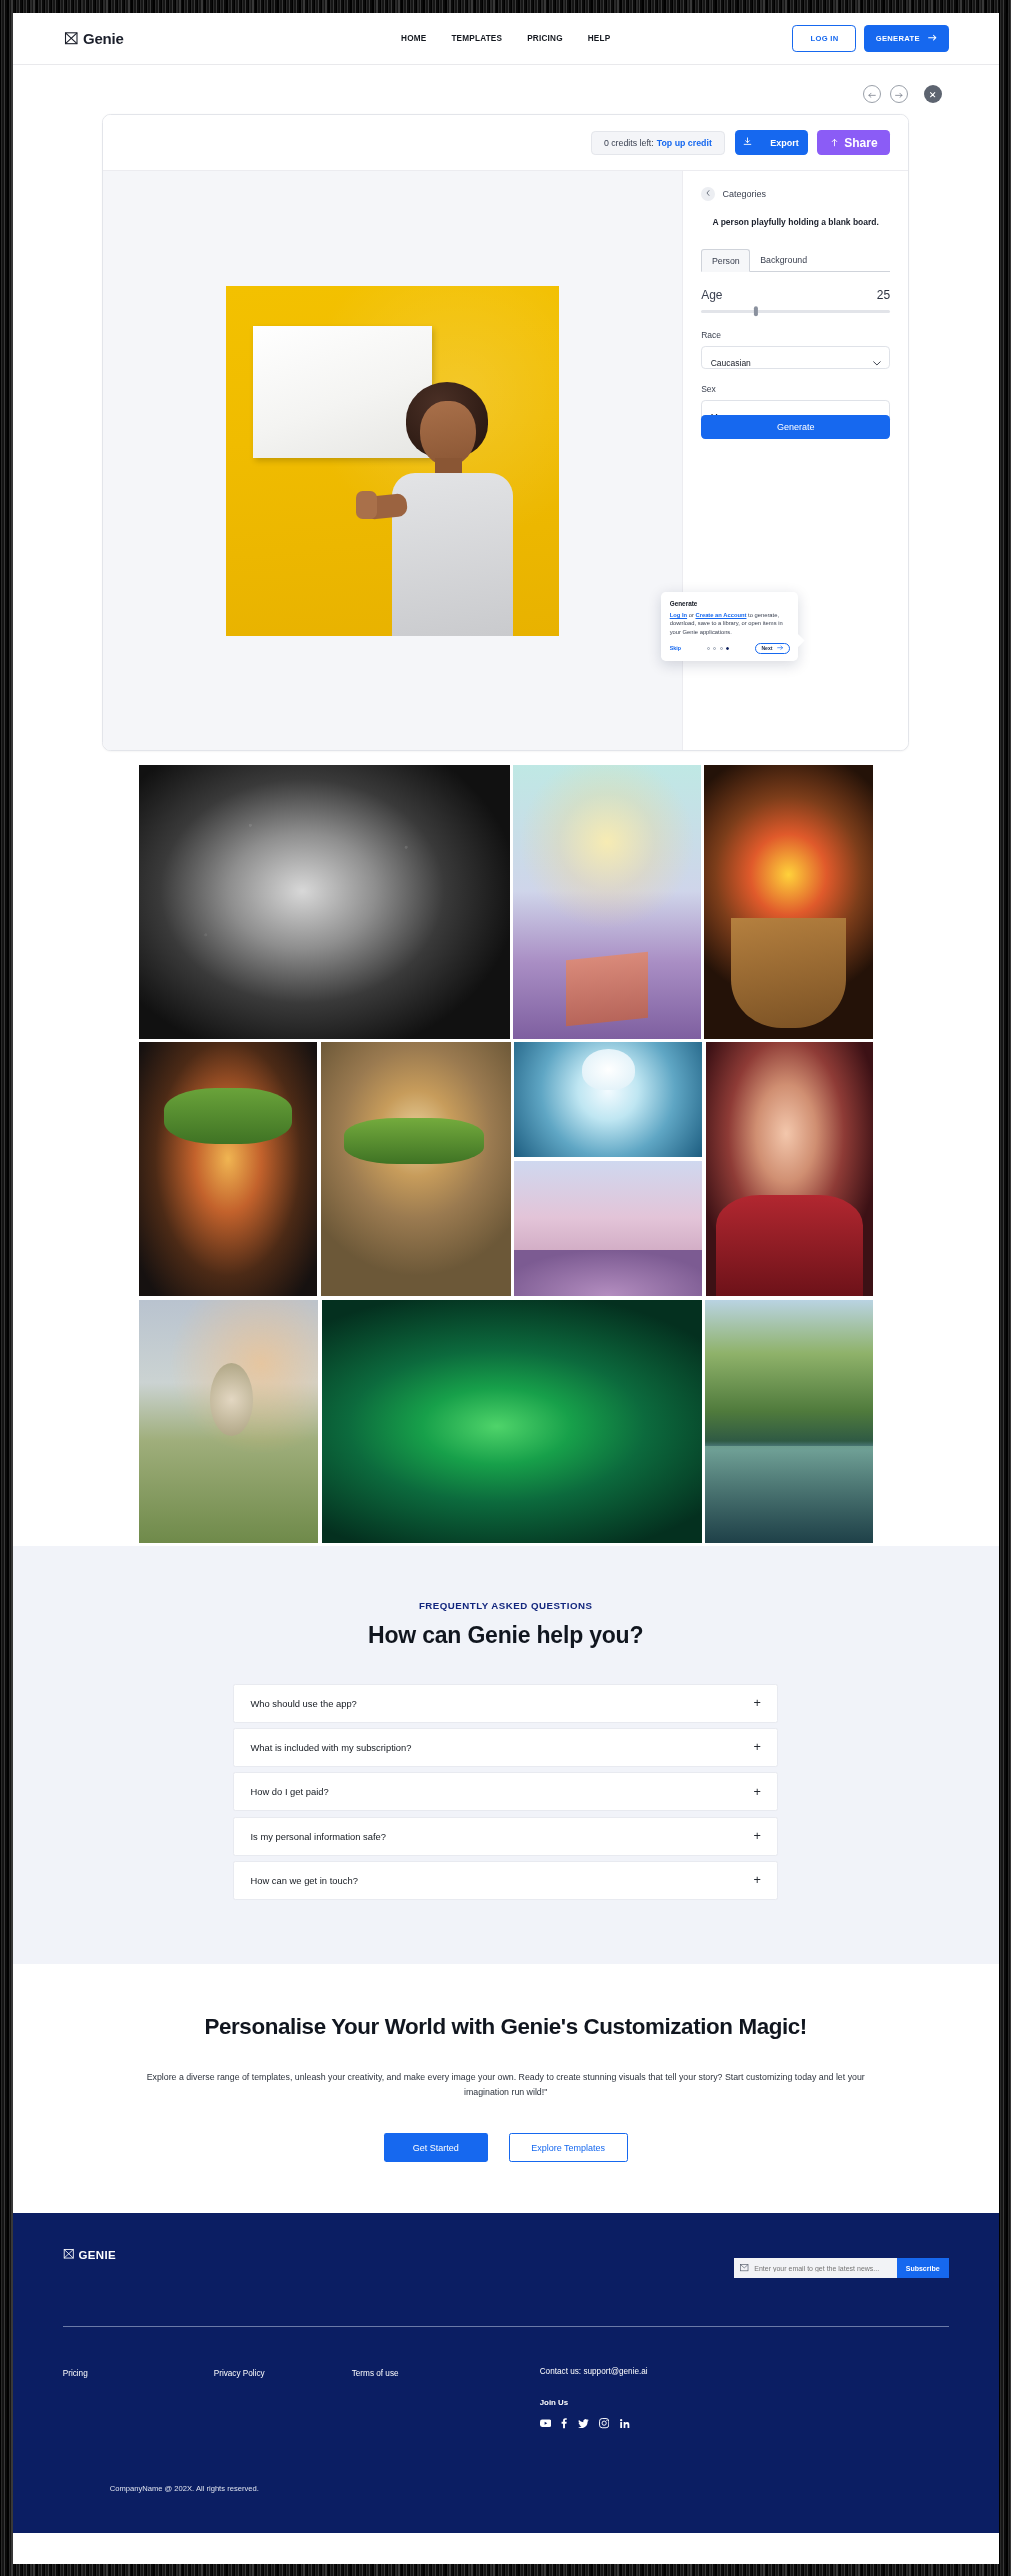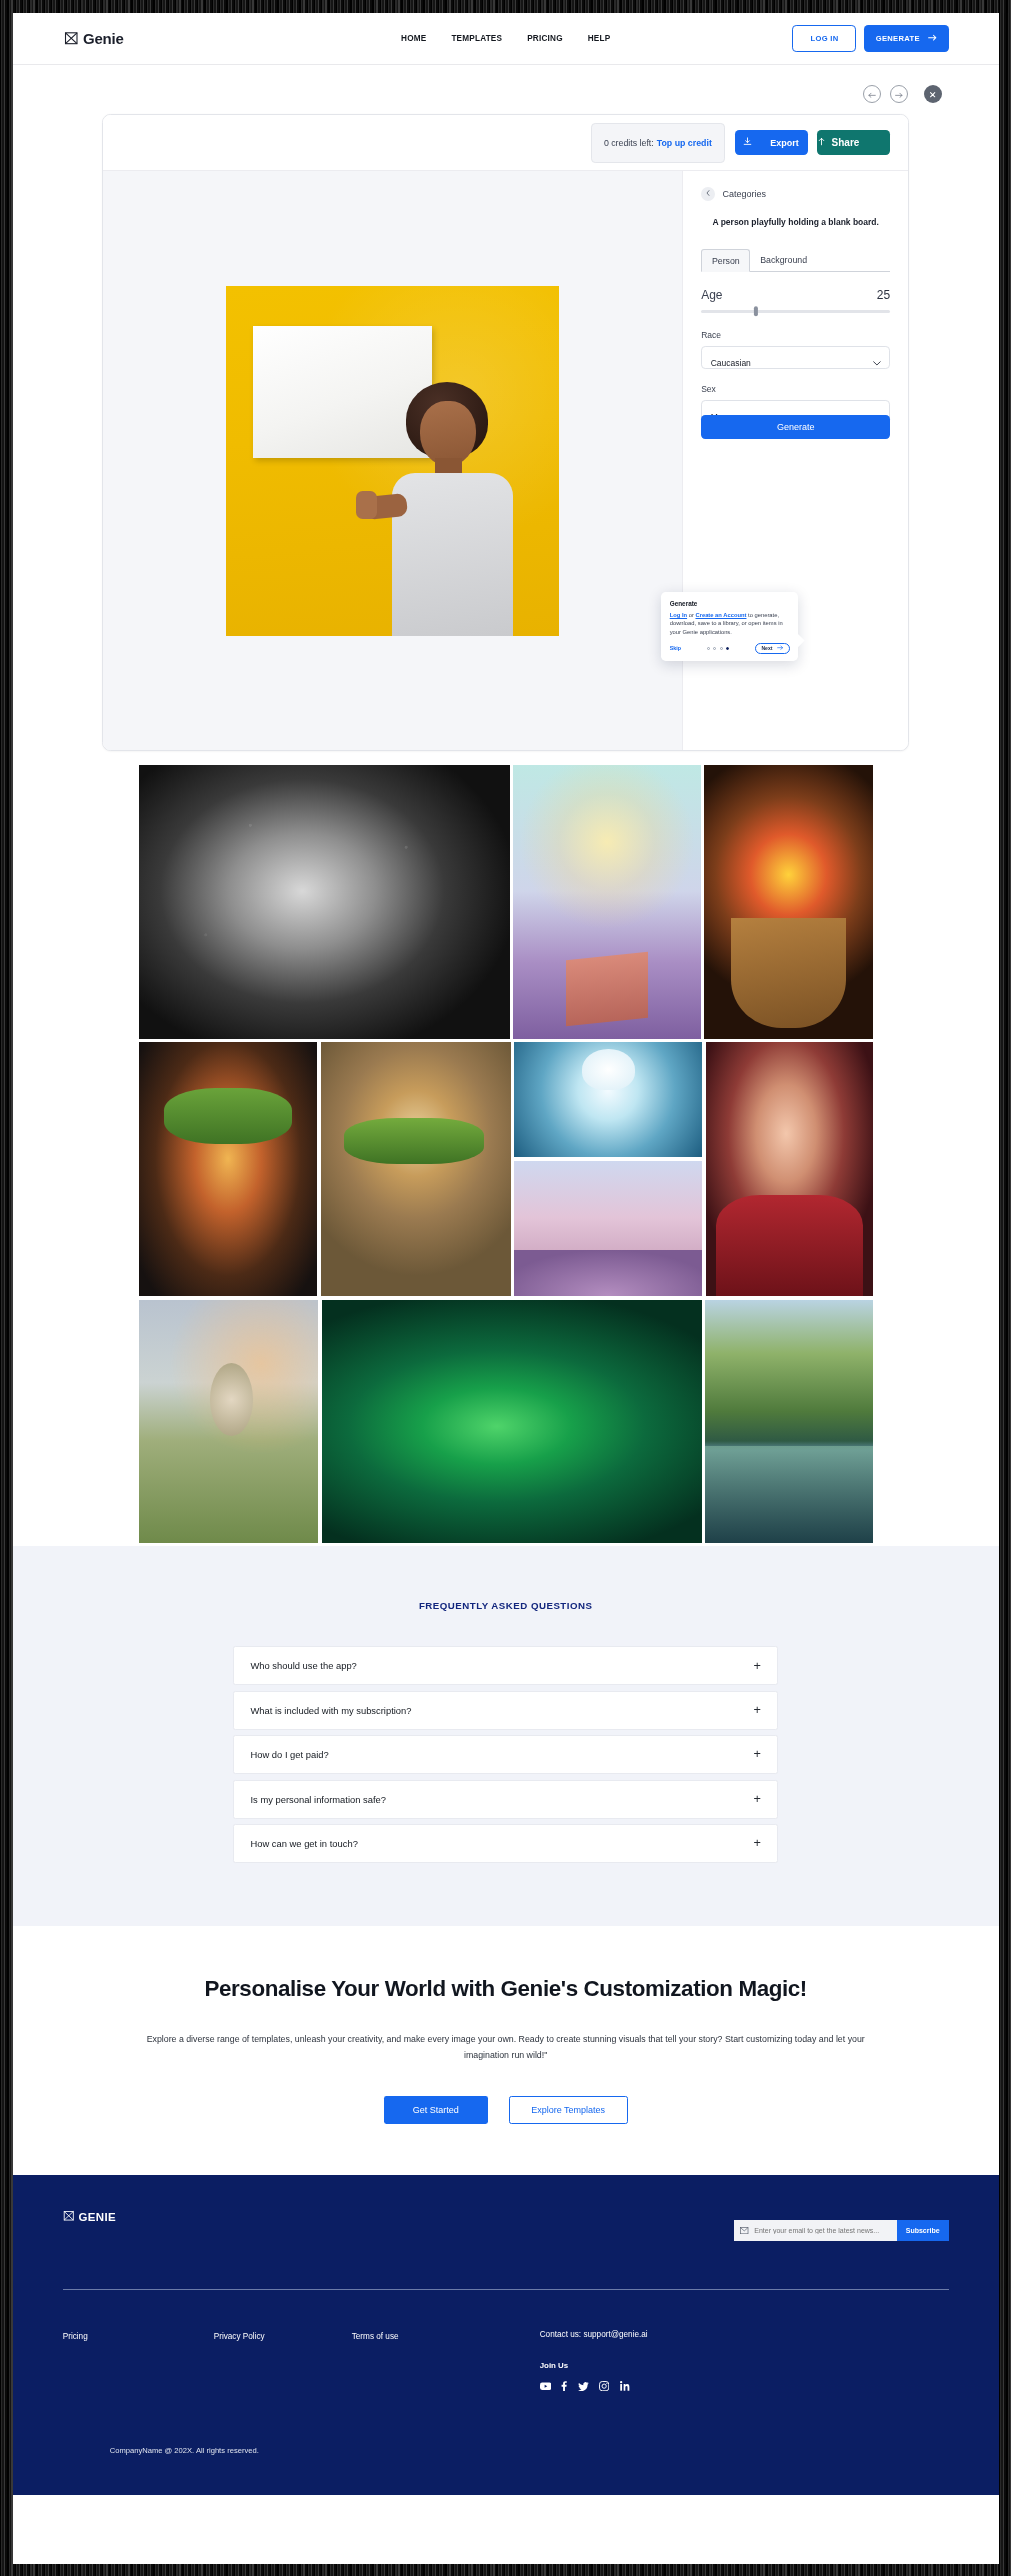--- a/index.html
+++ b/index.html
@@ -106,38 +106,38 @@
     box-shadow: 0 0.6px 1.8px rgba(0,0,0,.04);
   }
   .editor-head {
     height: 56px; display: flex; align-items: center;
     justify-content: flex-end; gap: 9.7px; padding: 0 18px;
     background: #fff;
     border-bottom: 0.6px solid #ececf0;
     flex: 0 0 auto;
   }
   .credits-pill {
-    height: 40px; padding: 0 12px;
+    height: 24px; padding: 0 12px;
     background: #f4f5f8; border: 0.6px solid #e4e6eb;
     border-radius: 4.2px;
     display: flex; align-items: center; gap: 3px;
     font-size: 8.8px; color: #3b4252; font-weight: 500;
   }
   .credits-pill .topup { color: #1668ef; font-weight: 700; }
   .btn-export {
     height: 25.4px; width: 73px; border-radius: 4.2px;
     background: #1668ef; color: #fff; border: none;
     display: flex; align-items: center; justify-content: center; gap: 18px;
     font-size: 9px; font-weight: 600; cursor: pointer;
   }
   .btn-share {
     height: 25.4px; width: 73px; border-radius: 4.2px;
-    background: #0f766e; color: #fff; border: none;
-    display: flex; align-items: center; gap: 5.4px;
-    font-size: 10px; font-weight: 600; cursor: pointer;
+    background: #8b5cf6; color: #fff; border: none;
+    display: flex; align-items: center; justify-content: center; gap: 5.4px;
+    font-size: 12px; font-weight: 600; cursor: pointer;
   }
   .editor-body { display: flex; flex: 1 1 auto; min-height: 0; }
   .canvas-area {
     flex: 1 1 auto;
     background: #f5f6f9;
     display: flex; align-items: center; justify-content: center;
     position: relative;
     border-right: 0.6px solid #ececf0;
   }
   .hero-img {
@@ -692,20 +692,21 @@
 
       <div class="g-row">
         <div class="tile t-tree" style="width:181px;height:243px;"></div>
         <div class="tile t-swamp" style="width:384px;height:243px;"></div>
         <div class="tile t-lake" style="width:169px;height:243px;"></div>
       </div>
     </div>
 
     <div class="faq">
       <div class="faq-kicker">FREQUENTLY ASKED QUESTIONS</div>
+      <h2 class="faq-title">How can Genie help you?</h2>
       <div class="faq-list">
         <div class="faq-item">
           <span class="faq-q">Who should use the app?</span>
           <span class="faq-plus">+</span>
         </div>
         <div class="faq-item">
           <span class="faq-q">What is included with my subscription?</span>
           <span class="faq-plus">+</span>
         </div>
         <div class="faq-item">

